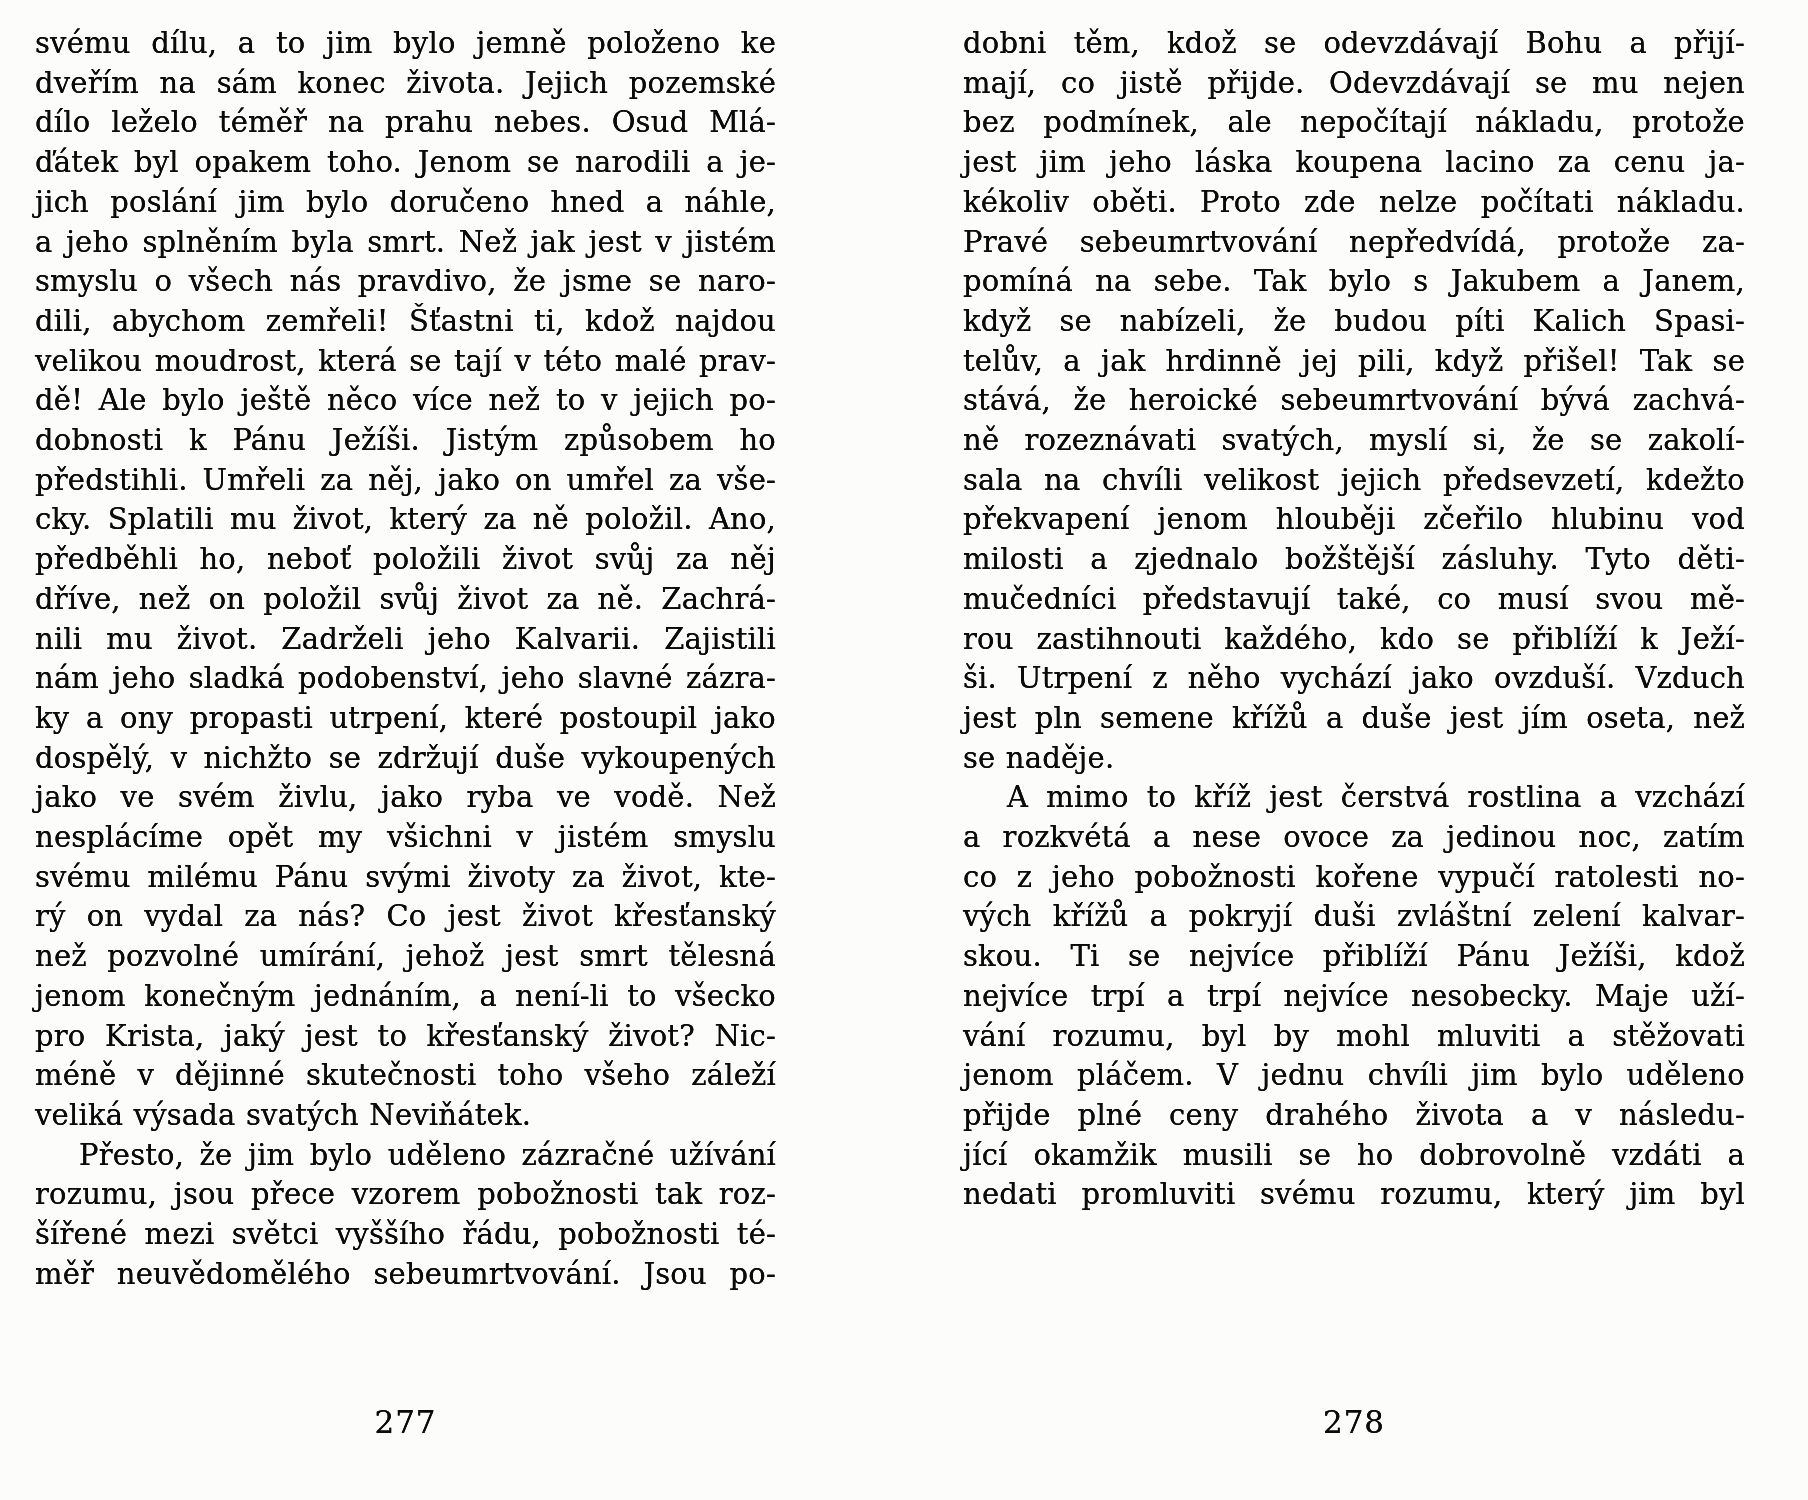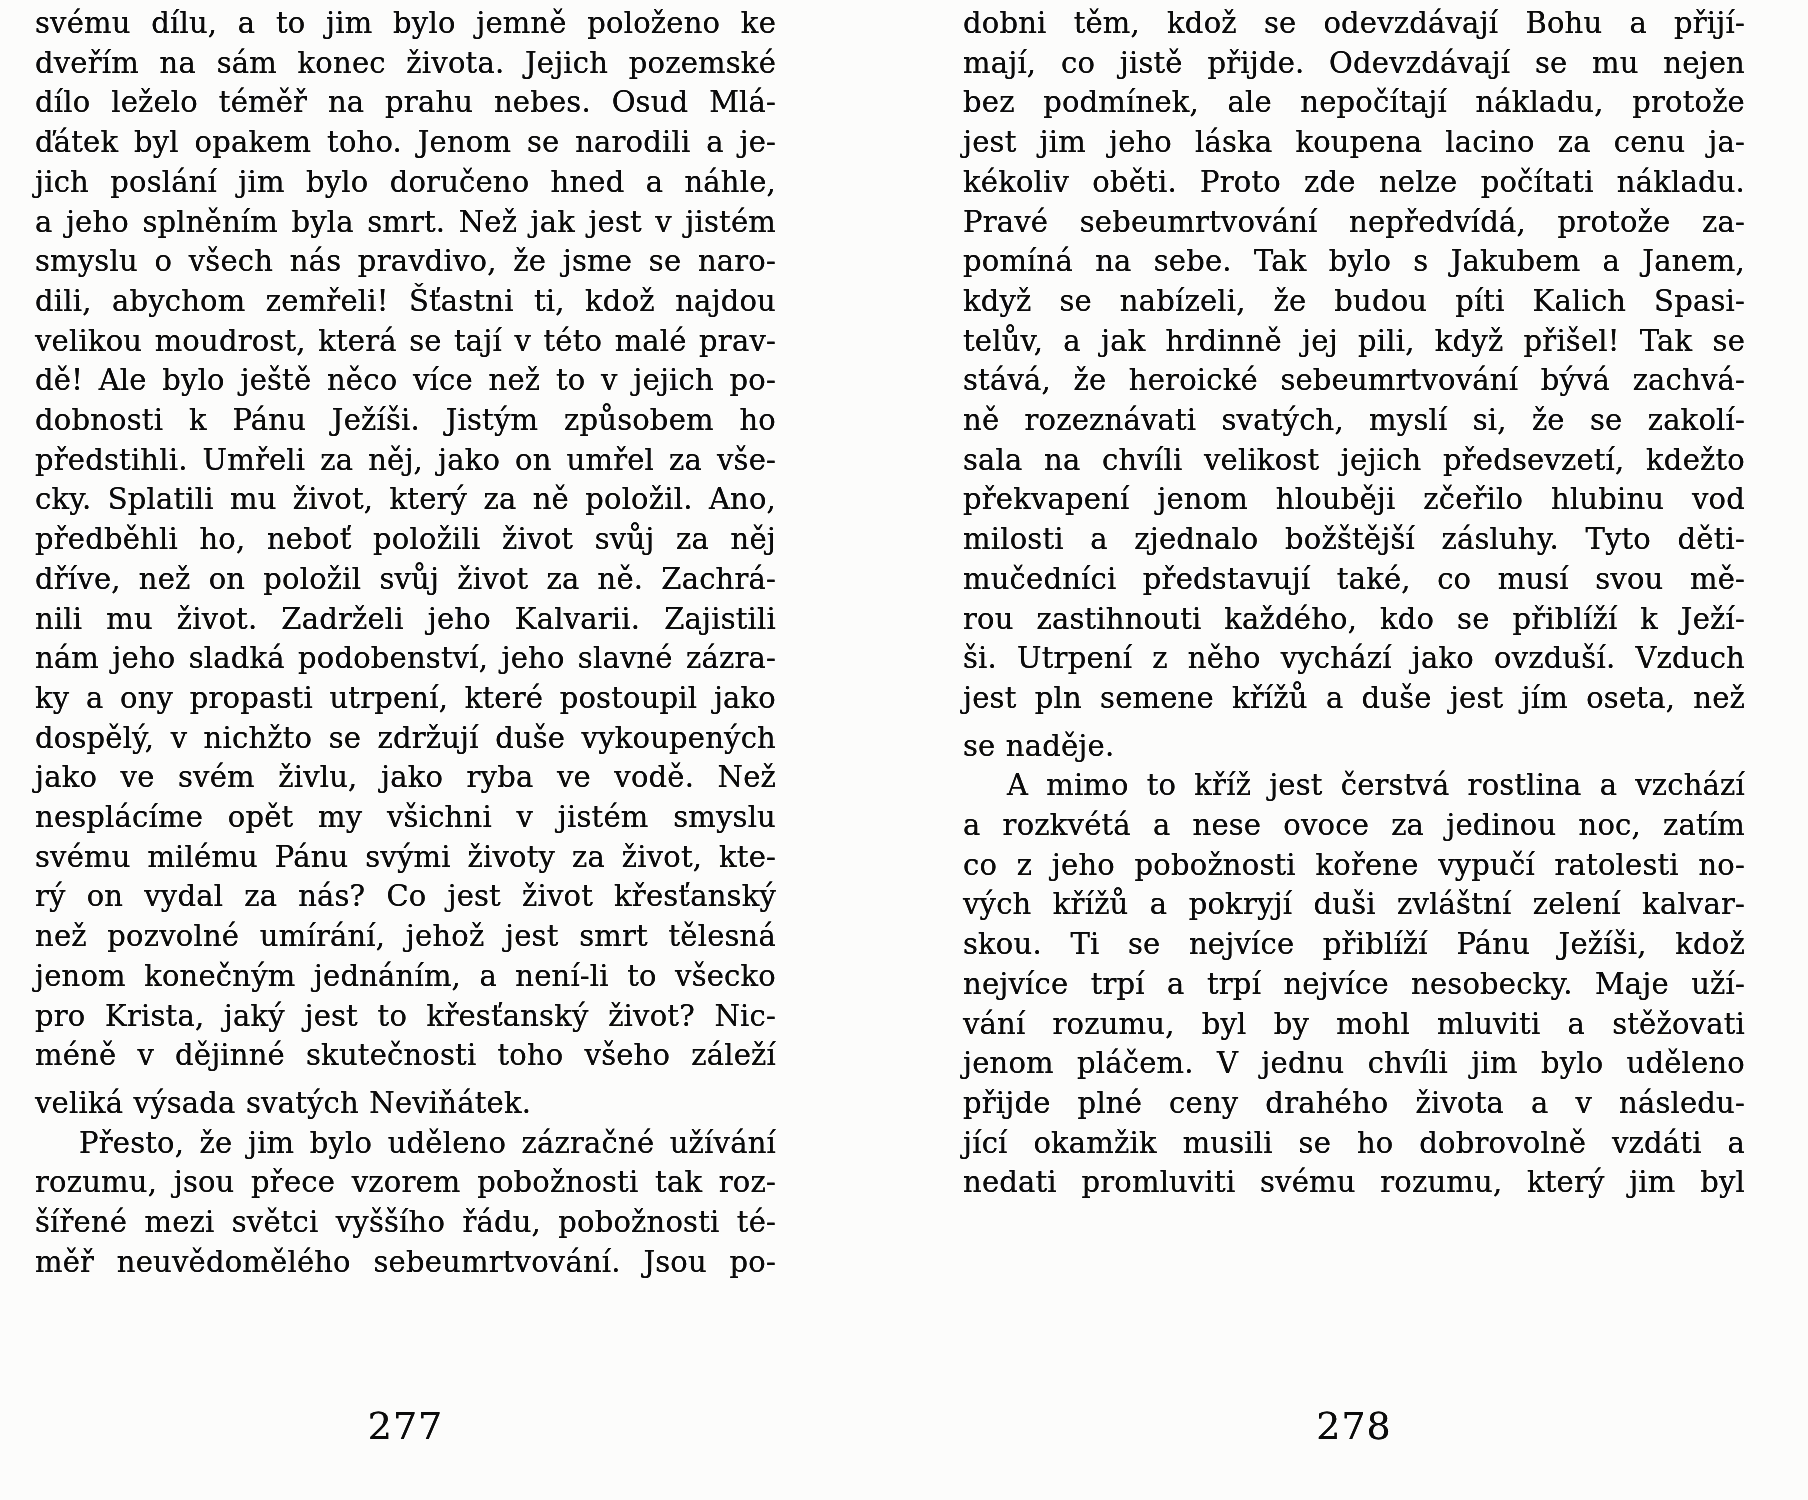--- a/index.html
+++ b/index.html
@@ -16,47 +16,46 @@
     overflow: hidden;
   }
   .page {
     position: absolute;
     top: 0;
     height: 1500px;
   }
   .page-left  { left: 35px;  width: 741px; }
   .page-right { left: 963px; width: 782px; }
   .column {
-    padding-top: 4px;
+    padding-top: 24px;
   }
   .line {
     font-size: 29px;
     line-height: 39.7px;
     text-align: justify;
     text-align-last: justify;
     letter-spacing: 0.2px;
     word-spacing: 1px;
     text-shadow: 0 0 0.5px #000;
     white-space: normal;
   }
   .line.no-just {
     text-align: left;
     text-align-last: left;
-    margin-top: 8px;
   }
   .line.indent {
     text-indent: 44px;
   }
   .page-number {
     position: absolute;
     top: 1404px;
     left: 0;
     width: 100%;
     text-align: center;
-    font-size: 38px;
+    font-size: 31px;
     letter-spacing: 1px;
     text-shadow: 0 0 0.5px #000;
   }
 </style>
 </head>
 <body>
 
 <div class="page page-left">
   <div class="column" id="col-0">
       <div class="line">svému dílu, a to jim bylo jemně položeno ke</div>

